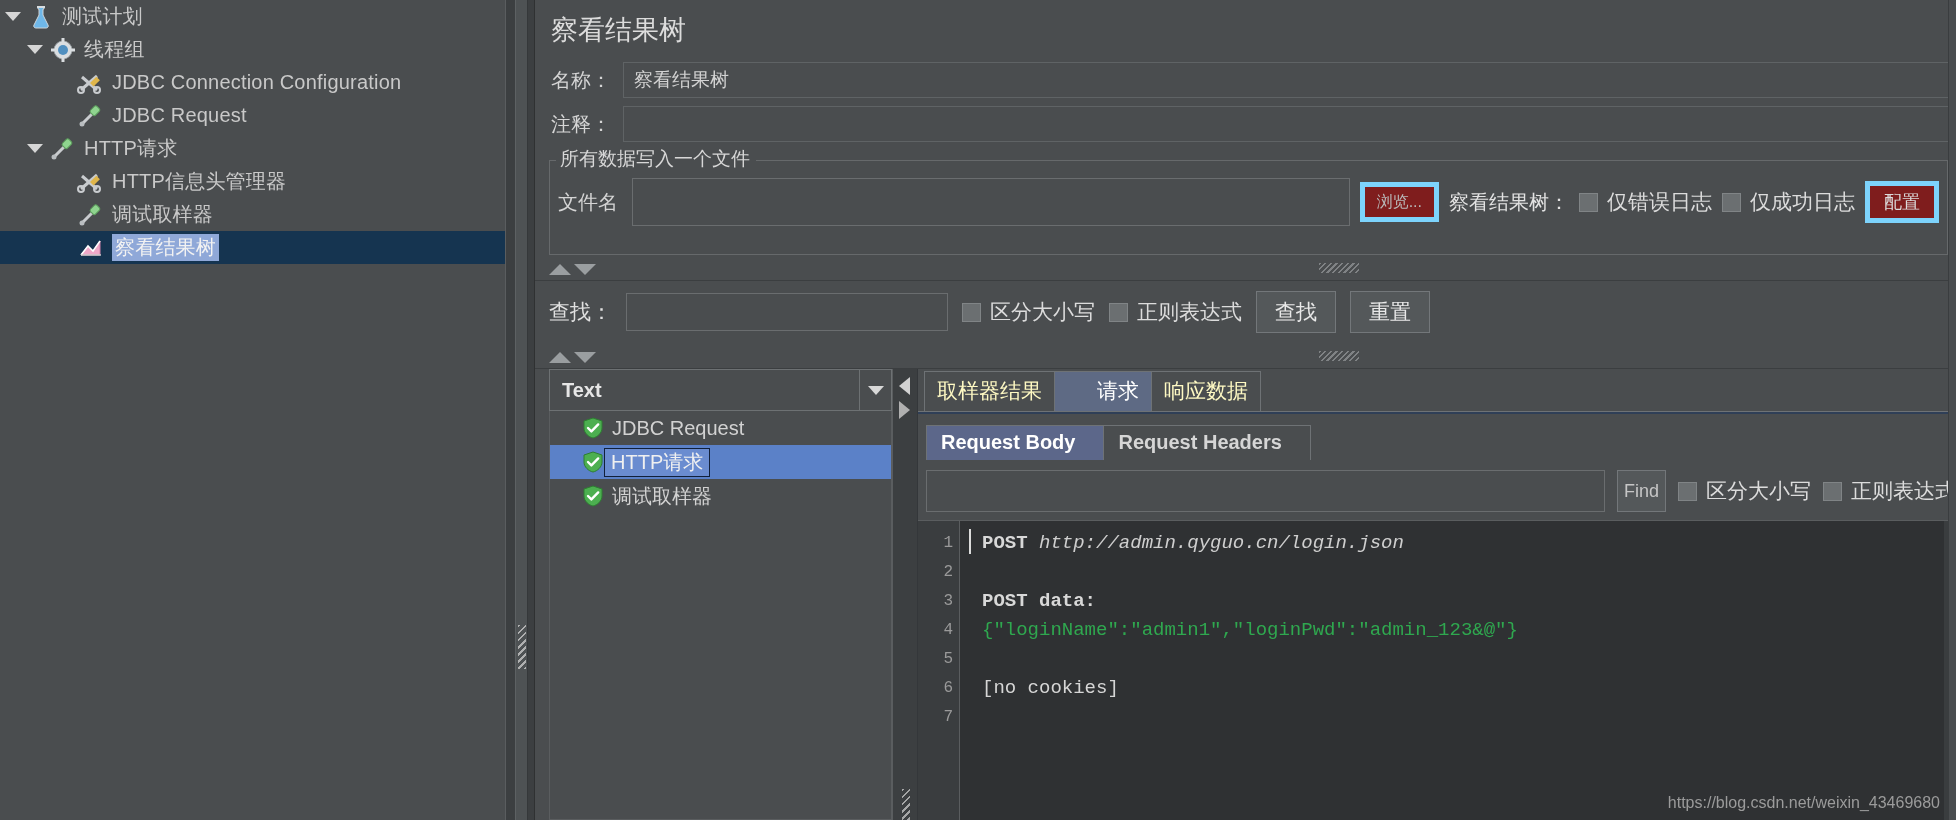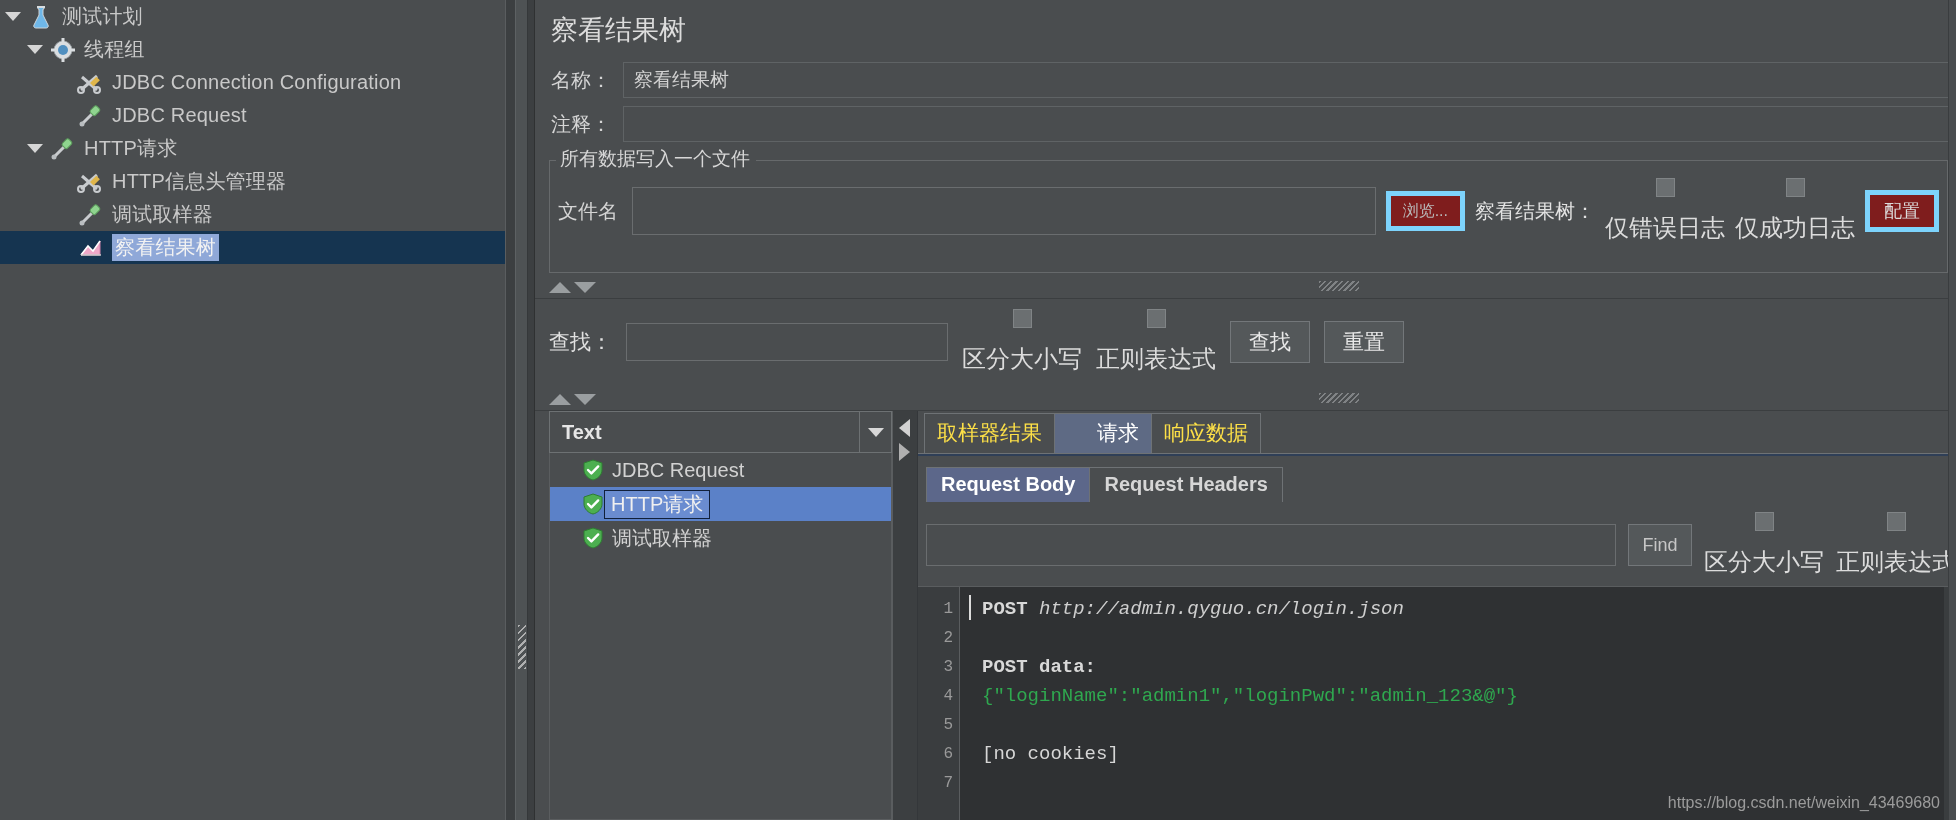--- a/index.html
+++ b/index.html
@@ -195,25 +195,24 @@
     padding: 0 14px;
     height: 42px;
     cursor: pointer;
     font-family: "Liberation Sans", sans-serif;
     white-space: nowrap;
   }
   .btn.small { height: 40px; font-size: 16px; padding: 0 12px; color: #b9b9b9; }
   .cb-wrap {
     display: inline-flex;
     align-items: center;
-    gap: 15px;
+    gap: 9px;
     color: #dcdcdc;
-    font-size: 24px;
+    font-size: 21px;
     white-space: nowrap;
-    flex-direction: column;
   }
   .cbox {
     width: 19px; height: 19px;
     background: #6b6f71;
     border: 1px solid #808486;
     display: inline-block;
     flex: 0 0 19px;
   }
   .lbl-strong { color: #e2e2e2; font-size: 20px; white-space: nowrap; }
 
@@ -385,21 +384,21 @@
     display: flex;
     align-items: flex-end;
     height: 42px;
     padding-left: 6px;
     gap: 0;
   }
   .tab {
     background: #4a4d4f;
     border: 1px solid #6e7275;
     border-bottom: none;
-    color: #fde047;
+    color: #fef9c3;
     font-size: 21px;
     padding: 5px 12px 6px 12px;
     cursor: pointer;
     margin-right: -1px;
   }
   .tab.active {
     background: #5e6a84;
     color: #ffffff;
     padding-left: 42px;
   }
@@ -415,21 +414,21 @@
     padding-left: 8px;
     margin-top: 6px;
   }
   .subtab {
     background: #4a4d4f;
     border: 1px solid #6e7275;
     border-bottom: none;
     color: #d6d6d6;
     font-size: 20px;
     font-weight: bold;
-    padding: 5px 14px 6px 14px;
+    padding: 5px 28px 6px 14px;
     cursor: pointer;
     margin-right: -1px;
   }
   .subtab.active {
     background: #5c678a;
     color: #ffffff;
   }
   .find-row {
     display: flex;
     align-items: center;
@@ -445,21 +444,21 @@
     font-size: 18px;
     padding: 0 8px;
     outline: none;
     min-width: 0;
   }
   .find-btn {
     background: #54585a;
     border: 1px solid #73777a;
     color: #c6c6c6;
     font-size: 18px;
-    height: 42px; width: 64px;
+    height: 42px; width: 49px;
     cursor: pointer;
     font-family: "Liberation Sans", sans-serif;
     text-align: center;
   }
 
   
   .code-wrap {
     flex: 1 1 auto;
     display: flex;
     background: #2f3133;

